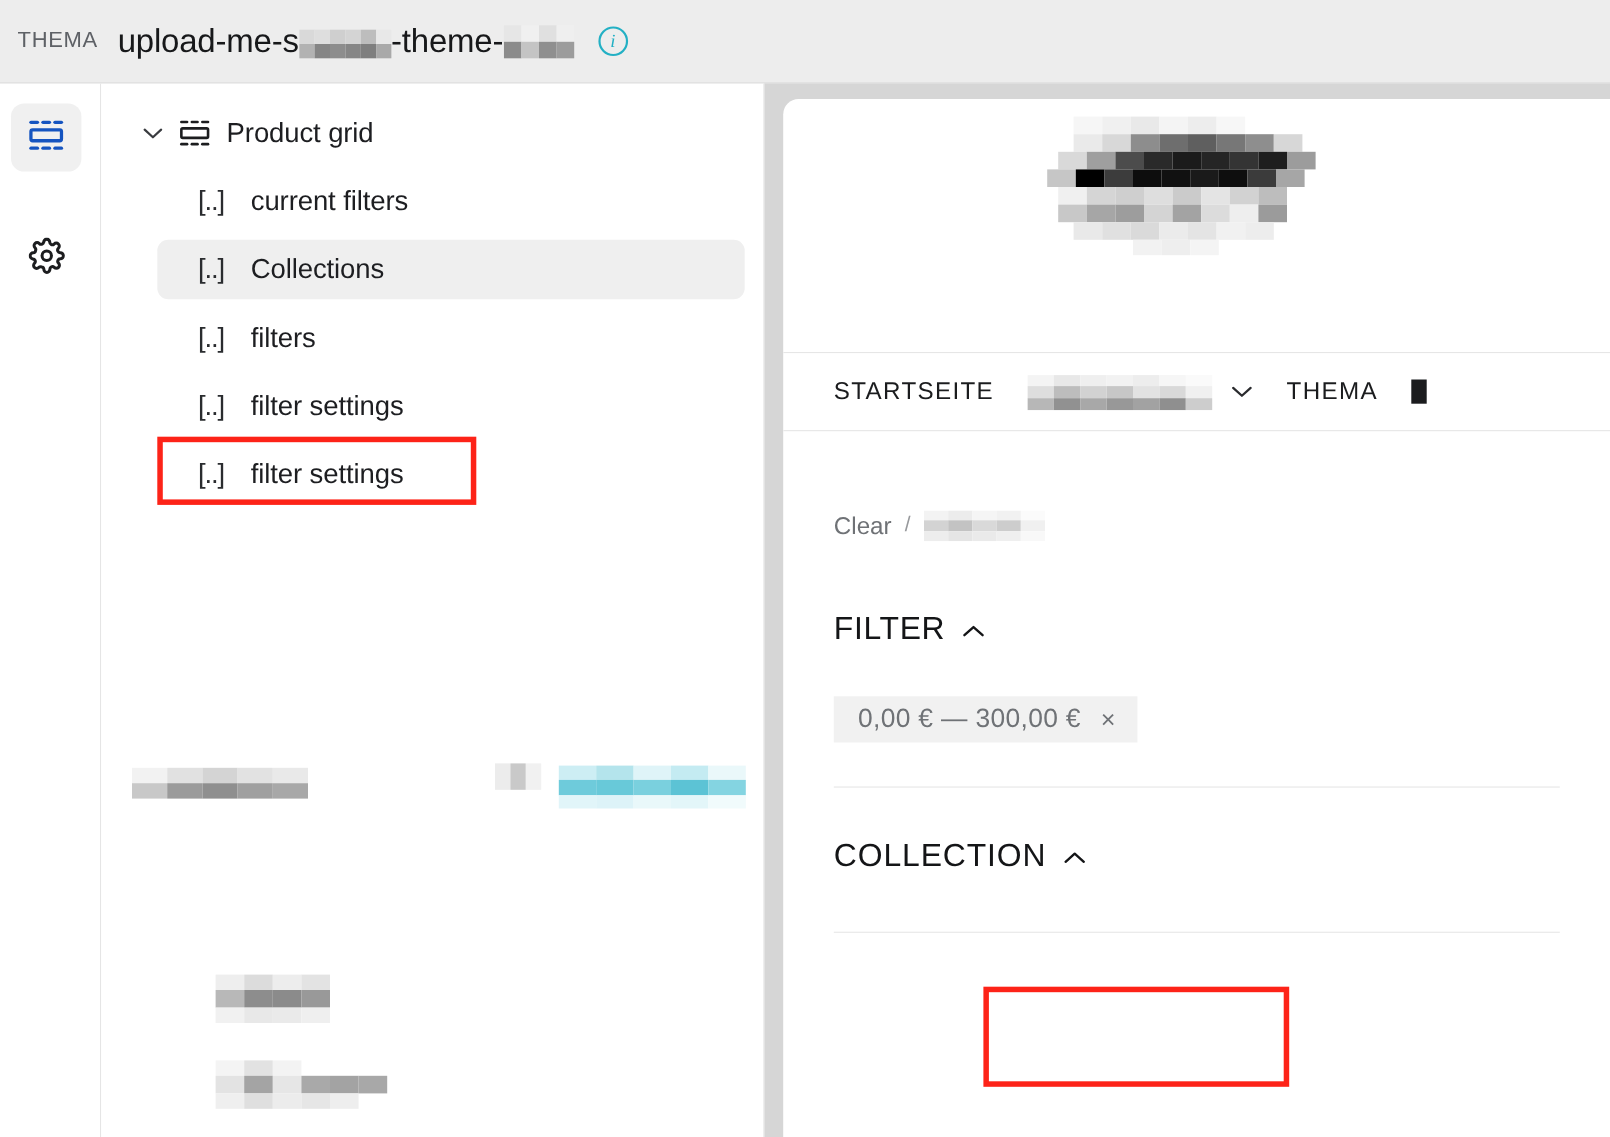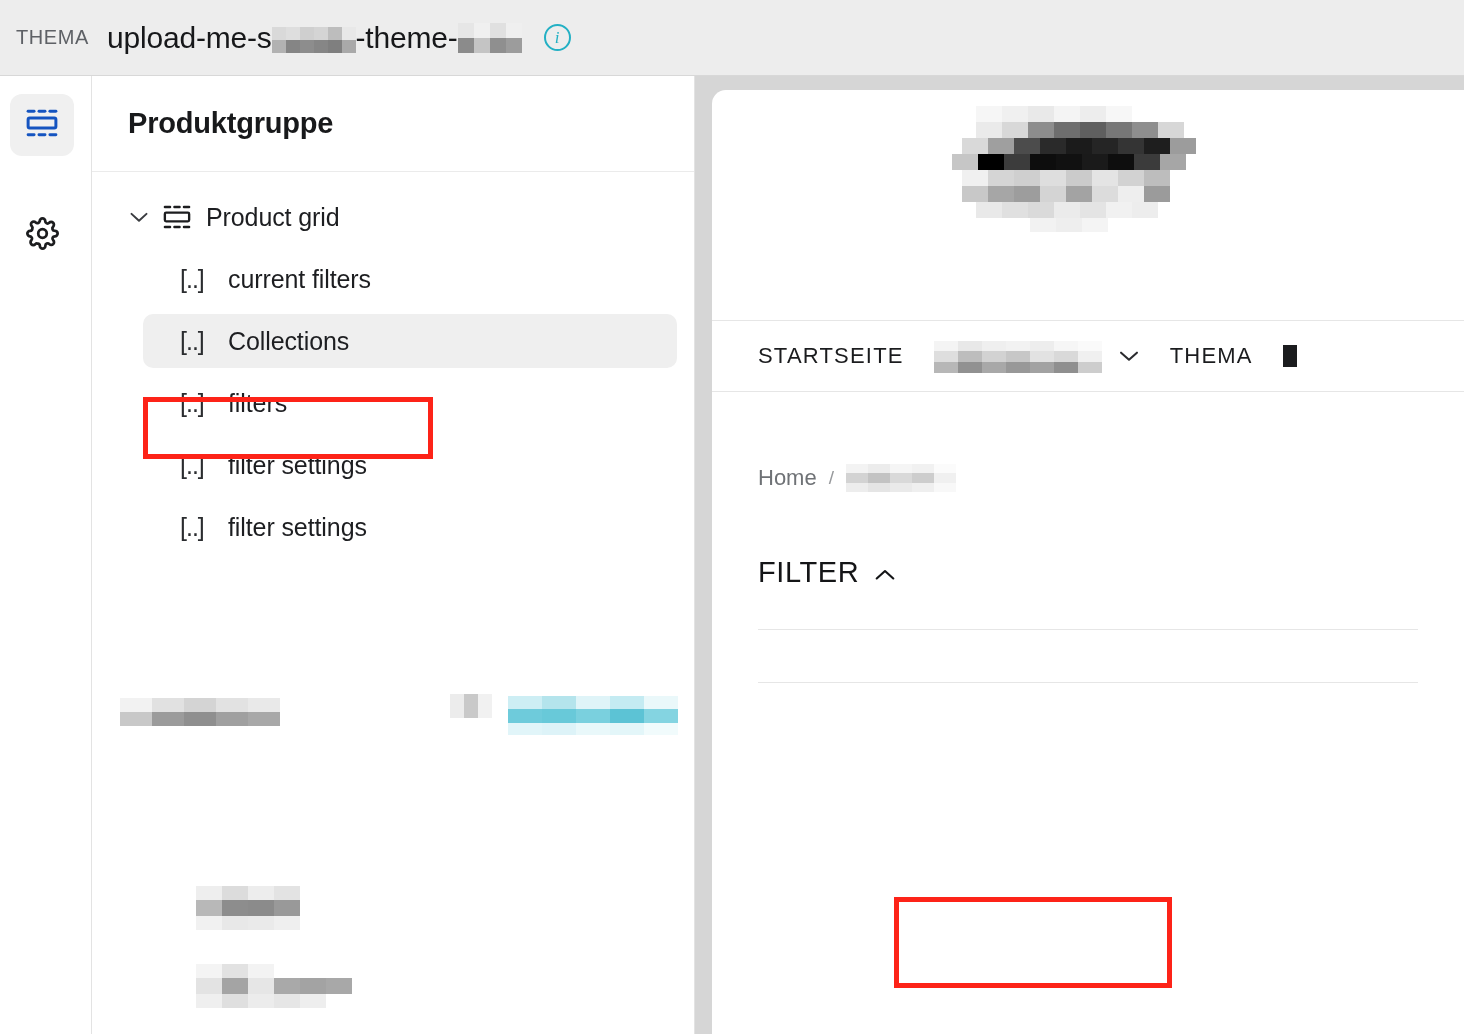--- a/index.html
+++ b/index.html
@@ -362,23 +362,20 @@
       <span>
         <svg width="33" height="33" viewBox="0 0 24 24" fill="none" stroke="#1c1d1f" stroke-width="2" stroke-linecap="round" stroke-linejoin="round">
           <circle cx="12" cy="12" r="3.1"></circle>
           <path d="M19.4 15a1.65 1.65 0 00.33 1.82l.06.06a2 2 0 11-2.83 2.83l-.06-.06a1.65 1.65 0 00-1.82-.33 1.65 1.65 0 00-1 1.51V21a2 2 0 11-4 0v-.09A1.65 1.65 0 008.6 19.4a1.65 1.65 0 00-1.82.33l-.06.06a2 2 0 11-2.83-2.83l.06-.06a1.65 1.65 0 00.33-1.82 1.65 1.65 0 00-1.51-1H3a2 2 0 110-4h.09A1.65 1.65 0 004.6 8.6a1.65 1.65 0 00-.33-1.82l-.06-.06a2 2 0 112.83-2.83l.06.06a1.65 1.65 0 001.82.33H9a1.65 1.65 0 001-1.51V3a2 2 0 114 0v.09a1.65 1.65 0 001 1.51 1.65 1.65 0 001.82-.33l.06-.06a2 2 0 112.83 2.83l-.06.06a1.65 1.65 0 00-.33 1.82V9a1.65 1.65 0 001.51 1H21a2 2 0 110 4h-.09a1.65 1.65 0 00-1.51 1z"></path>
         </svg>
       </span>
     </div>
   </div>
 
   <div class="sidebar">
-    <div class="sidebar-head">
-      <div class="sidebar-title">Produktgruppe</div>
-    </div>
 
     <div class="tree">
 
 
       <div class="tree-row lvl1">
         <span class="twisty">
           <svg width="20" height="14" viewBox="0 0 16 10" fill="none" stroke="#3a3c40" stroke-width="1.6" stroke-linecap="round" stroke-linejoin="round">
               <polyline points="2,2.5 8,8 14,2.5"></polyline>
             </svg>
         </span>
@@ -588,21 +585,21 @@
           <svg width="22" height="14" viewBox="0 0 18 11" fill="none" stroke="#2a2b2e" stroke-width="1.7" stroke-linecap="round" stroke-linejoin="round">
               <polyline points="2.5,2.8 9,8.6 15.5,2.8"></polyline>
             </svg>
         </span>
         <span class="nav-item">THEMA</span>
         <span style="display:inline-block;width:14px;height:22px;background:#1b1c1e;"></span>
       </div>
 
       
       <div class="breadcrumb">
-        <span>Home</span>
+        <span>Clear</span>
         <span class="sep">/</span>
         <span class="redact" style="width:110px;height:28px;">
           <i style="left:0px;top:0px;width:22px;height:9px;background:#f3f3f3"></i>
           <i style="left:22px;top:0px;width:22px;height:9px;background:#ececec"></i>
           <i style="left:44px;top:0px;width:22px;height:9px;background:#f5f5f5"></i>
           <i style="left:66px;top:0px;width:22px;height:9px;background:#f1f1f1"></i>
           <i style="left:88px;top:0px;width:22px;height:9px;background:#fbfbfb"></i>
           <i style="left:0px;top:9px;width:22px;height:10px;background:#d3d3d3"></i>
           <i style="left:22px;top:9px;width:22px;height:10px;background:#c3c3c3"></i>
           <i style="left:44px;top:9px;width:22px;height:10px;background:#d9d9d9"></i>
@@ -620,26 +617,38 @@
       <div class="filter-head">
         <span>FILTER</span>
         <span class="chev-up">
           <svg width="24" height="14" viewBox="0 0 18 11" fill="none" stroke="#141517" stroke-width="1.7" stroke-linecap="round" stroke-linejoin="round">
               <polyline points="2.5,8.2 9,2.4 15.5,8.2"></polyline>
             </svg>
         </span>
       </div>
 
       
+      <div class="price-chip">
+        <span>0,00 € — 300,00 €</span>
+        <span class="chip-x">×</span>
+      </div>
 
       
 
       <div class="hr-line"></div>
 
       
+      <div class="collection-head">
+        <span>COLLECTION</span>
+        <span class="chev-up">
+          <svg width="24" height="14" viewBox="0 0 18 11" fill="none" stroke="#141517" stroke-width="1.7" stroke-linecap="round" stroke-linejoin="round">
+              <polyline points="2.5,8.2 9,2.4 15.5,8.2"></polyline>
+            </svg>
+        </span>
+      </div>
 
       <div class="hr-line2"></div>
 
     </div>
   </div>
 
   <div class="redbox" id="redbox-collections"></div>
   <div class="redbox" id="redbox-collection-head"></div>
 
 </div>

